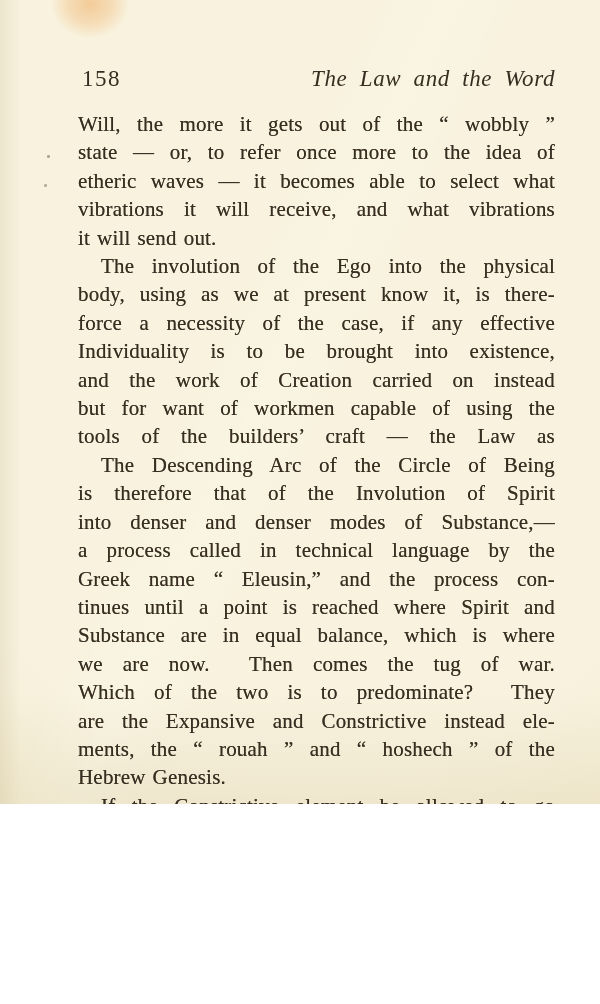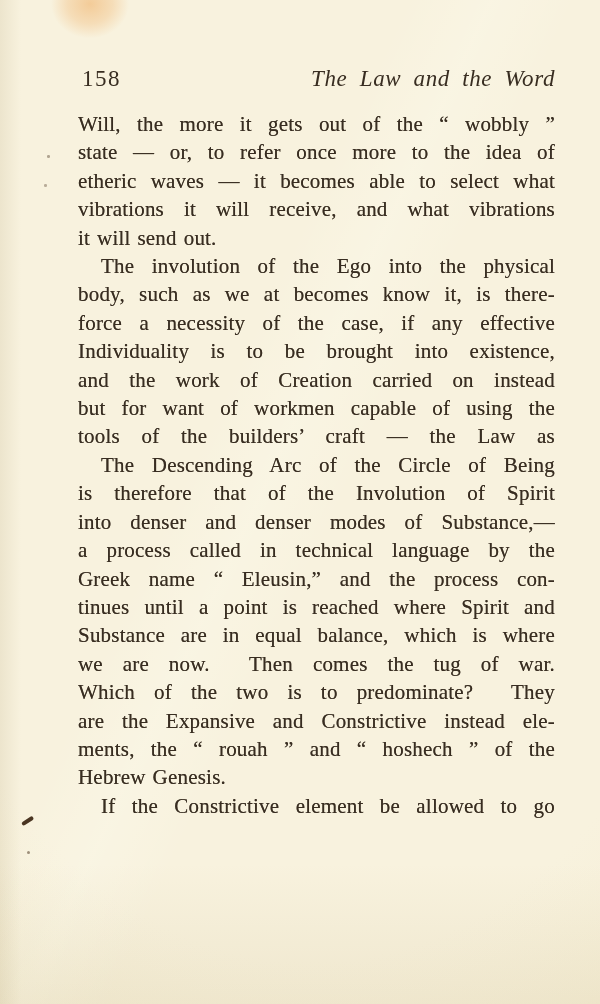--- a/index.html
+++ b/index.html
@@ -3,21 +3,21 @@
 <meta charset="utf-8">
 <style>
   :root{
     --paper:#f5eed5;
     --ink:#382d21;
     --stain:#f2c287;
   }
   html,body{margin:0;padding:0;}
   .page{
     position:relative;
-    width:600px;height:1004px;
+    width:600px;height:804px;
     overflow:hidden;
     color:var(--ink);
     font-family:"Liberation Serif","DejaVu Serif",serif;
     background:
       linear-gradient(180deg, rgba(215,195,150,0.0) 86%, rgba(200,182,135,0.18) 100%),
       linear-gradient(90deg, rgba(190,175,135,0.20) 0%, rgba(190,175,135,0.0) 3.5%),
       linear-gradient(115deg, rgba(255,255,244,0.0) 38%, rgba(255,255,244,0.22) 46%, rgba(255,255,244,0.0) 54%),
       radial-gradient(ellipse 130% 105% at 52% 38%, #f8f2de 55%, #f1e9cb 100%);
     background-color:var(--paper);
   }
@@ -81,21 +81,21 @@
     <div class="runhead">The Law and the Word</div>
   </div>
 
   <div class="textblock">
       <div class="line justify"><span class="italic">Will,</span><span> the more it gets out of the “ wobbly ”</span></div>
       <div class="line justify"><span>state — or, to refer once more to the idea of</span></div>
       <div class="line justify"><span>etheric waves — it becomes able to select what</span></div>
       <div class="line justify"><span>vibrations it will receive, and what vibrations</span></div>
       <div class="line"><span>it will send out.</span></div>
       <div class="line indent justify"><span>The involution of the Ego into the physical</span></div>
-      <div class="line justify"><span>body, such as we at becomes know it, is there-</span></div>
+      <div class="line justify"><span>body, using as we at present know it, is there-</span></div>
       <div class="line justify"><span>force a necessity of the case, if any effective</span></div>
       <div class="line justify"><span>Individuality is to be brought into existence,</span></div>
       <div class="line justify"><span>and the work of Creation carried on instead</span></div>
       <div class="line justify"><span>but for want of workmen capable of using the</span></div>
       <div class="line justify"><span>tools of the builders’ craft — the Law as</span></div>
       <div class="line indent justify"><span>The Descending Arc of the Circle of Being</span></div>
       <div class="line justify"><span>is therefore that of the Involution of Spirit</span></div>
       <div class="line justify"><span>into denser and denser modes of Substance,—</span></div>
       <div class="line justify"><span>a process called in technical language by the</span></div>
       <div class="line justify"><span>Greek name “ Eleusin,” and the process con-</span></div>

